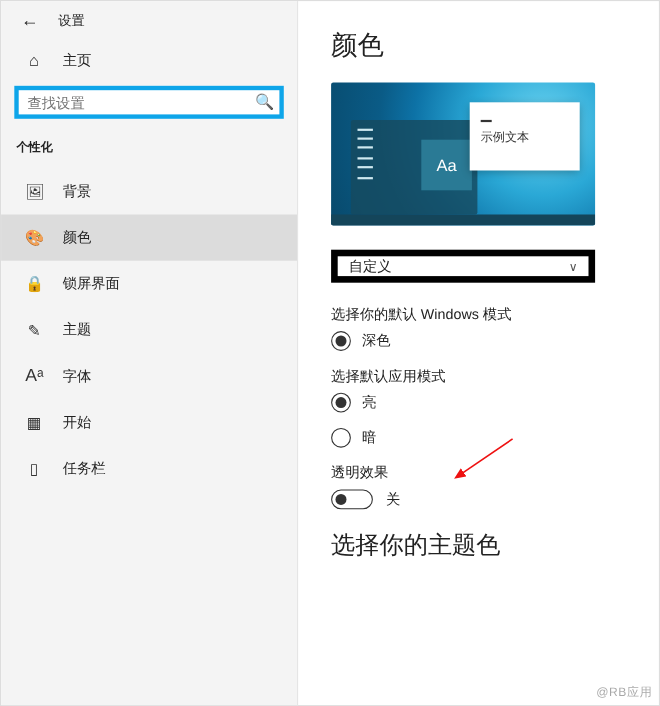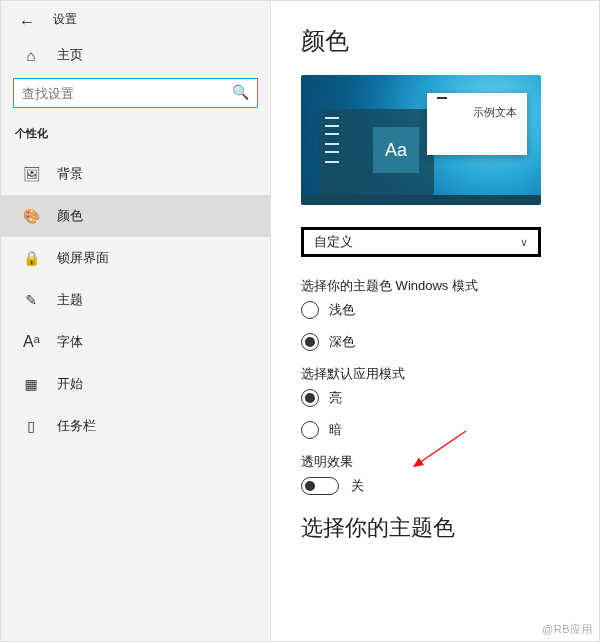--- a/index.html
+++ b/index.html
@@ -50,21 +50,21 @@
   .home-row .icon { width: 16px; text-align:center; font-size:15px;}
   .search-wrap {
     padding: 0 12px 14px 12px;
   }
   .searchbox {
     position: relative;
   }
   .searchbox input {
     width: 100%;
     height: 30px;
-    border: 1px solid #0ea5e9;
+    border: 4px solid #0ea5e9;
     background: #fff;
     padding: 4px 30px 4px 8px;
     font-size: 13px;
     color: #666;
     outline: none;
   }
   .searchbox .mag {
     position: absolute;
     right: 8px; top: 6px;
     color: #666;
@@ -125,54 +125,53 @@
     background:
      linear-gradient(#cfe9f0 0 0) 0 0/14px 2px no-repeat,
      linear-gradient(#cfe9f0 0 0) 0 8px/14px 2px no-repeat,
      linear-gradient(#cfe9f0 0 0) 0 16px/14px 2px no-repeat,
      linear-gradient(#cfe9f0 0 0) 0 26px/14px 2px no-repeat,
      linear-gradient(#cfe9f0 0 0) 0 34px/14px 2px no-repeat,
      linear-gradient(#cfe9f0 0 0) 0 44px/14px 2px no-repeat;
   }
   .preview .tile {
     position:absolute;
-    left: 72px; bottom: 32px;
+    left: 82px; bottom: 32px;
     width: 46px; height: 46px;
     background: #2a7a95;
     color:#fff;
-    font-size: 18px;
+    font-size: 15px;
     display:flex; align-items:center; justify-content:center;
   }
   .preview .taskbar {
     position:absolute; left:0; right:0; bottom:0; height:10px;
     background: #14455a;
   }
   .preview .card {
     position:absolute;
     right: 14px; top: 18px;
     width: 100px; height: 62px;
     background: #fff;
     box-shadow: 0 2px 8px rgba(0,0,0,0.3);
-    padding: 4px 10px;
+    padding: 16px 10px;
     font-size: 11px;
     color: #333;
-    text-align: right;
   }
   .preview .card .accent {
     width: 10px; height: 2px; background:#333; margin-bottom:6px;
   }
 
   .label {
     font-size: 13px;
     margin-bottom: 6px;
   }
   .select {
     width: 240px;
     height: 30px;
-    border: 3px solid #000000;
+    border: 6px solid #000000;
     background: #fff;
     display:flex; align-items:center; justify-content:space-between;
     padding: 0 10px;
     font-size: 13px;
     margin-bottom: 20px;
     cursor: pointer;
   }
   .select .chev { font-size: 11px; color:#555;}
   .radio-row {
     display:flex; align-items:center; gap:10px;
@@ -295,25 +294,21 @@
     </div>
 
     <div class="group">
       <div class="select">
         <span>自定义</span>
         <span class="chev">∨</span>
       </div>
     </div>
 
     <div class="group">
-      <div class="label">选择你的主题色 Windows 模式</div>
-      <div class="radio-row">
-        <span class="radio"></span>
-        <span>浅色</span>
-      </div>
+      <div class="label">选择你的默认 Windows 模式</div>
       <div class="radio-row">
         <span class="radio checked"></span>
         <span>深色</span>
       </div>
     </div>
 
     <div class="group">
       <div class="label">选择默认应用模式</div>
       <div class="radio-row">
         <span class="radio checked"></span>

